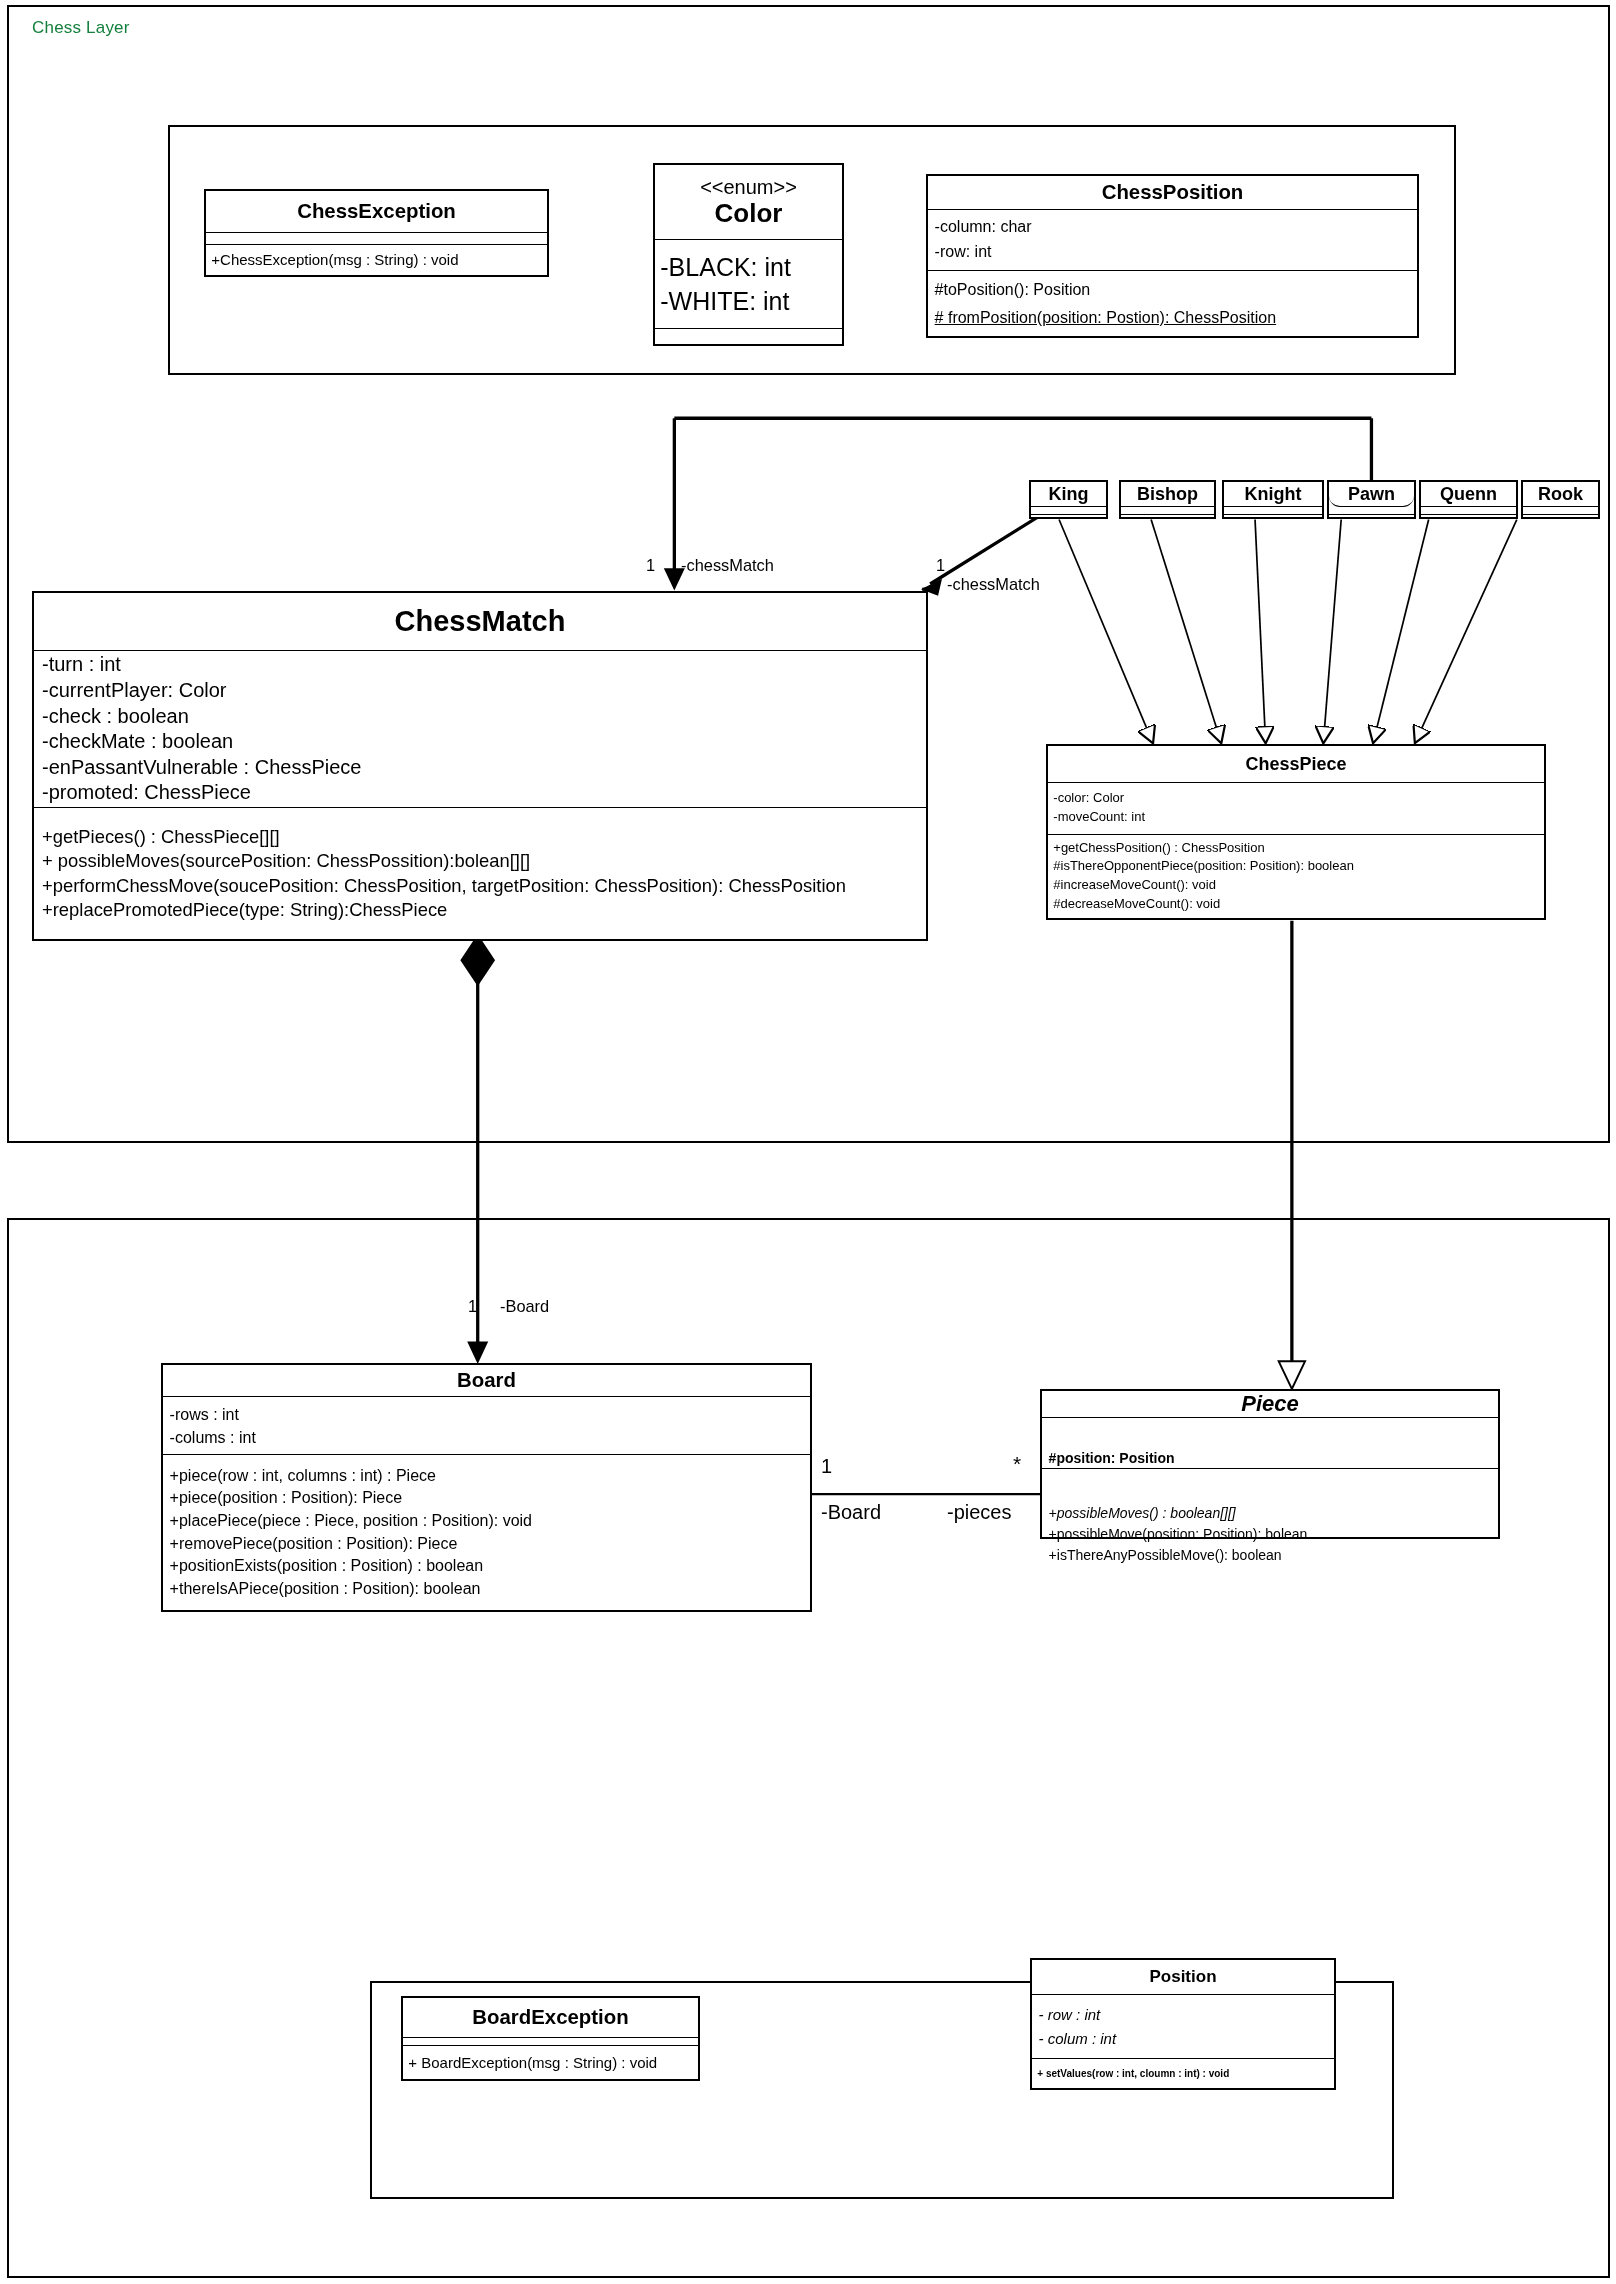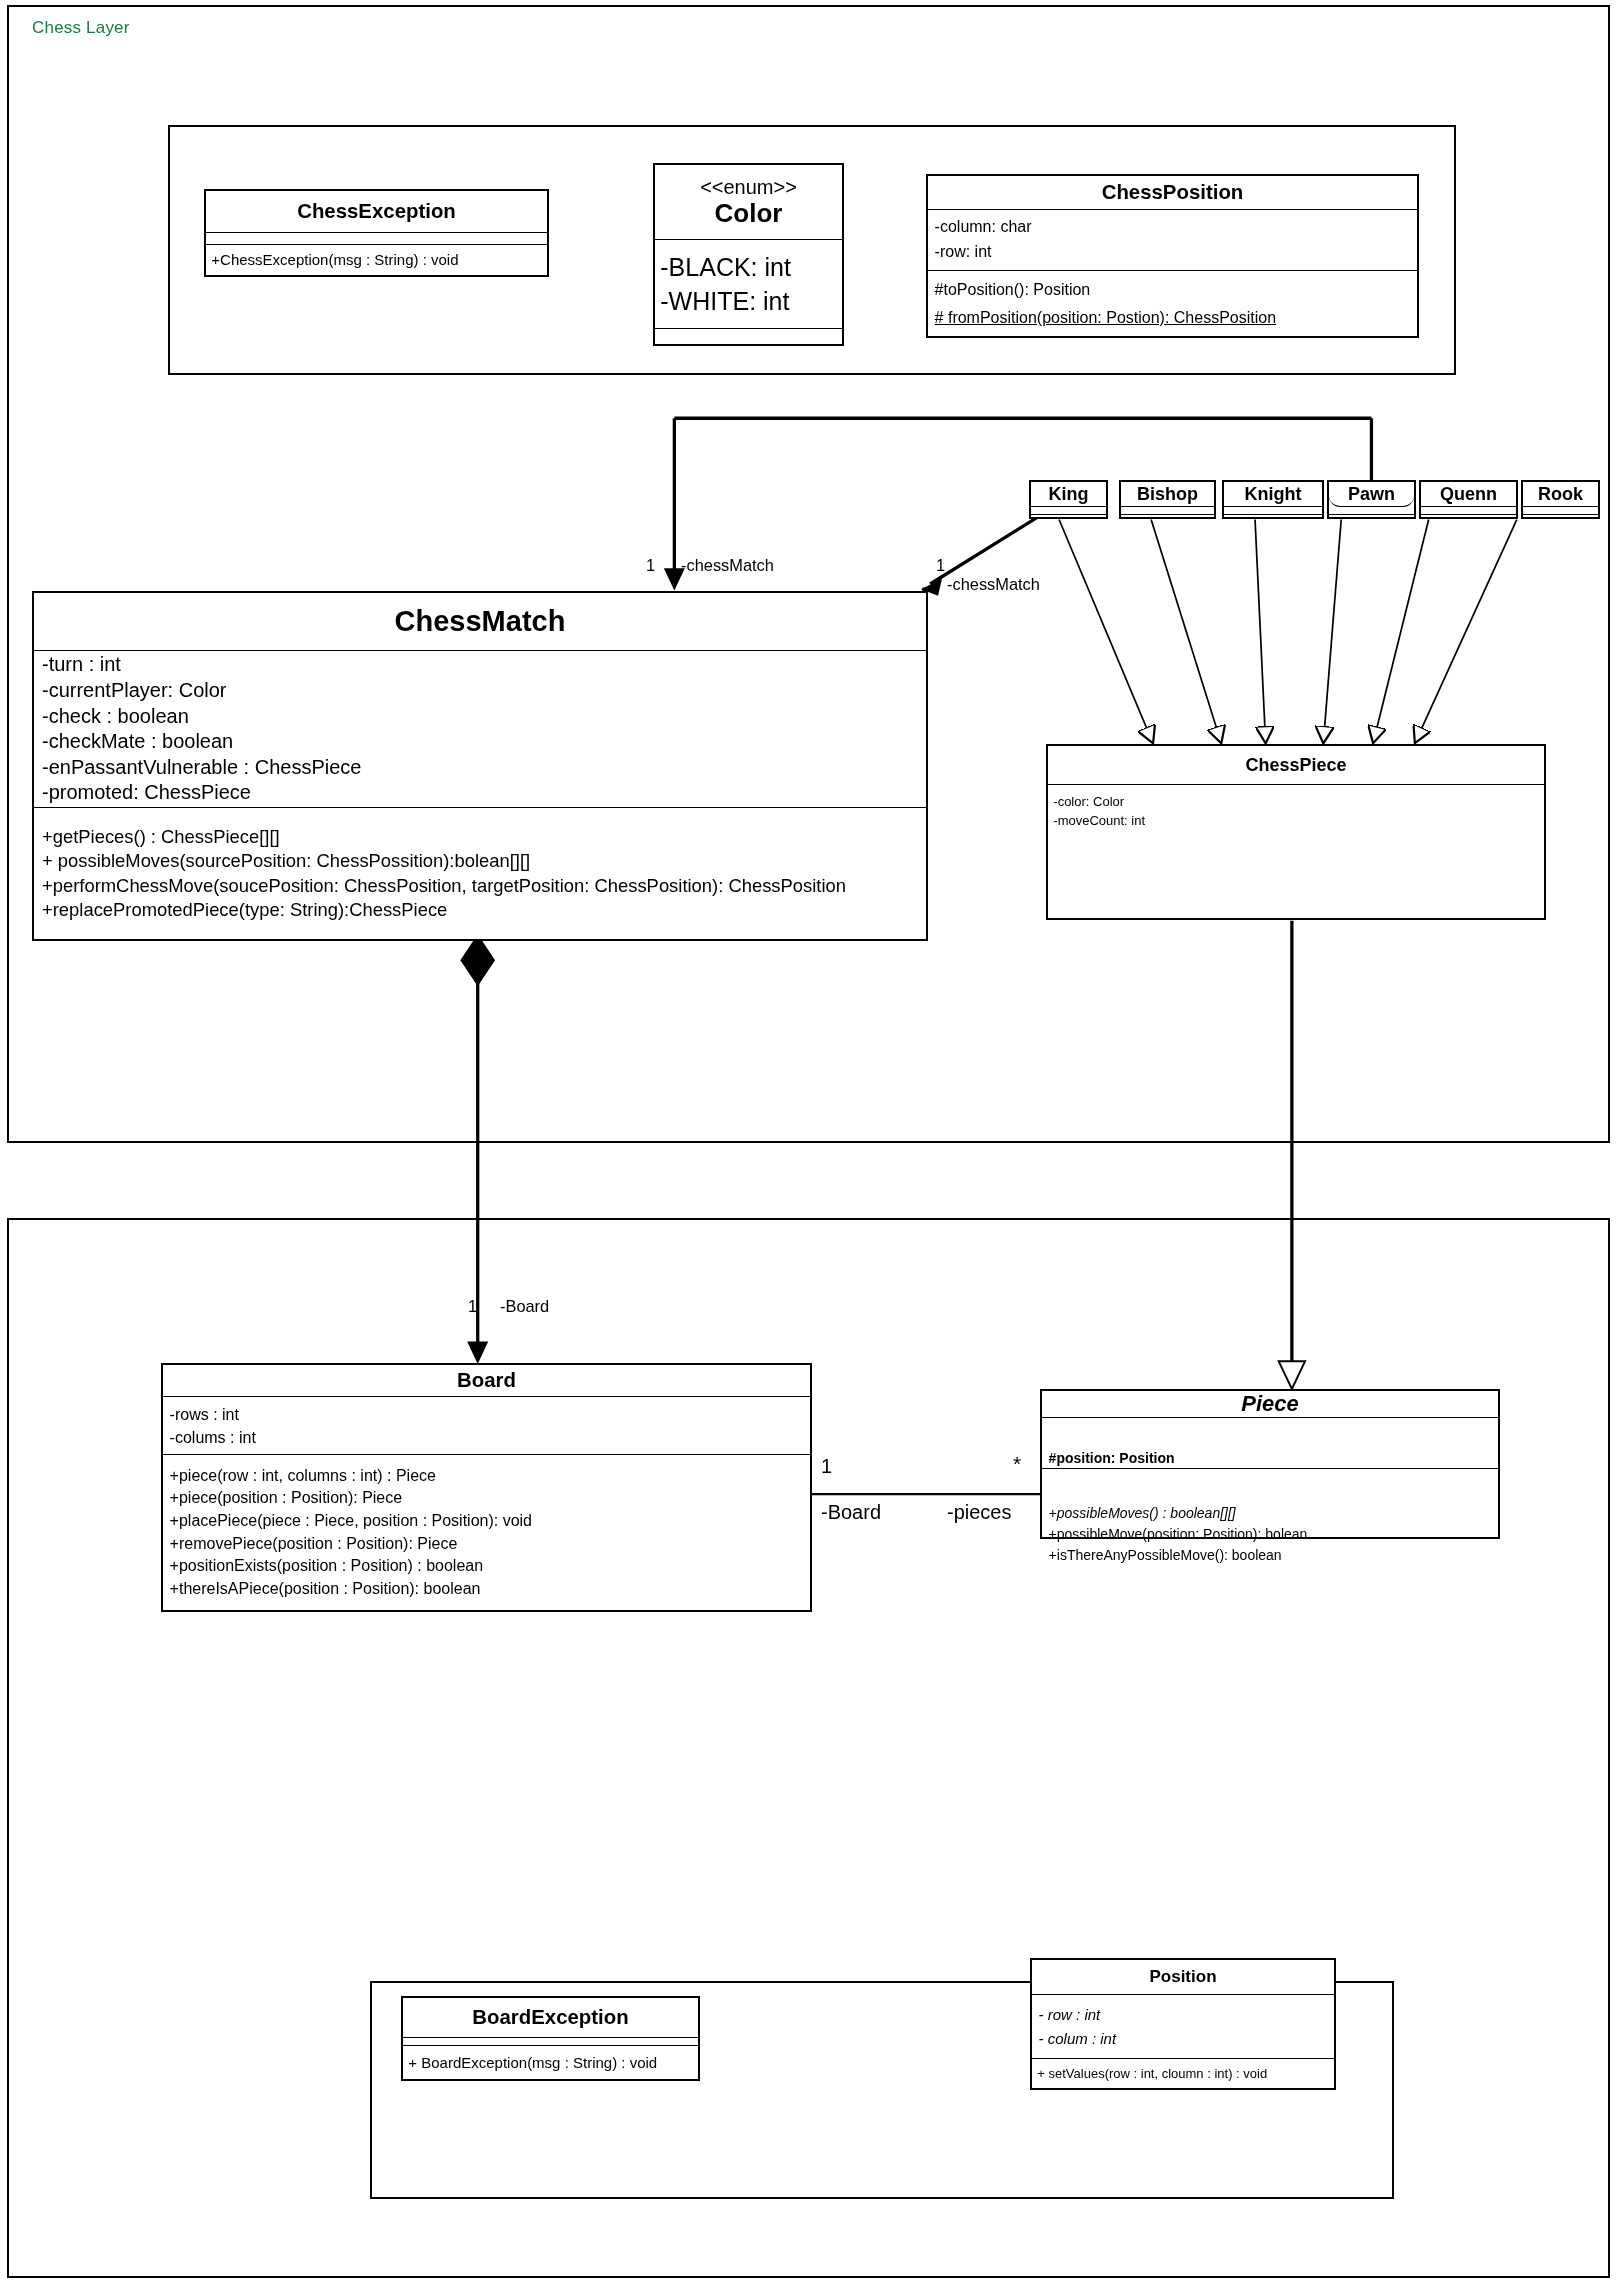--- a/index.html
+++ b/index.html
@@ -264,20 +264,26 @@
   </div>
 
   <div class="abs uml" style="left:1046px; top:744px; width:500px; height:176px;">
     <div class="sect name" style="height:38px; font-size:18px;">
       <span>ChessPiece</span>
     </div>
     <div class="sect members" style="height:45px; font-size:13px; padding:4px 5.3px; line-height:1.45;">
       <div class="row">-color: Color</div>
       <div class="row">-moveCount: int</div>
     </div>
+    <div class="sect members" style="flex:1; font-size:13px; padding:4px 5.3px; line-height:1.45;">
+      <div class="row">+getChessPosition() : ChessPosition</div>
+      <div class="row">#isThereOpponentPiece(position: Position): boolean</div>
+      <div class="row">#increaseMoveCount(): void</div>
+      <div class="row">#decreaseMoveCount(): void</div>
+    </div>
   </div>
 
   <div class="abs uml" style="left:161px; top:1363px; width:651px; height:249px;">
     <div class="sect name" style="height:42px; font-size:20.4px;">
       <span>Board</span>
     </div>
     <div class="sect members" style="height:53px; font-size:16px; padding:5.3px 6.6px; line-height:1.45;">
       <div class="row">-rows : int</div>
       <div class="row">-colums : int</div>
     </div>
@@ -316,21 +322,21 @@
   </div>
 
   <div class="abs uml" style="left:1030px; top:1958px; width:306px; height:132px;">
     <div class="sect name" style="height:34px; font-size:17px;">
       <span>Position</span>
     </div>
     <div class="sect members" style="height:55px; font-size:15px; padding:4px 6.6px; line-height:1.6;font-style:italic;">
       <div class="row">- row : int</div>
       <div class="row">- colum : int</div>
     </div>
-    <div class="sect members pad" style="flex:1; font-size:13px;">
+    <div class="sect members pad" style="flex:1; font-size:10px;font-weight:bold;">
       <div class="row">+ setValues(row : int, cloumn : int) :  void</div>
     </div>
   </div>
 
   <div class="edge-label" style="left:646px; top:556px;">1</div>
   <div class="edge-label" style="left:681px; top:556px;">-chessMatch</div>
 
   <div class="edge-label" style="left:936px; top:556px;">1</div>
   <div class="edge-label" style="left:947px; top:575px;">-chessMatch</div>
 

